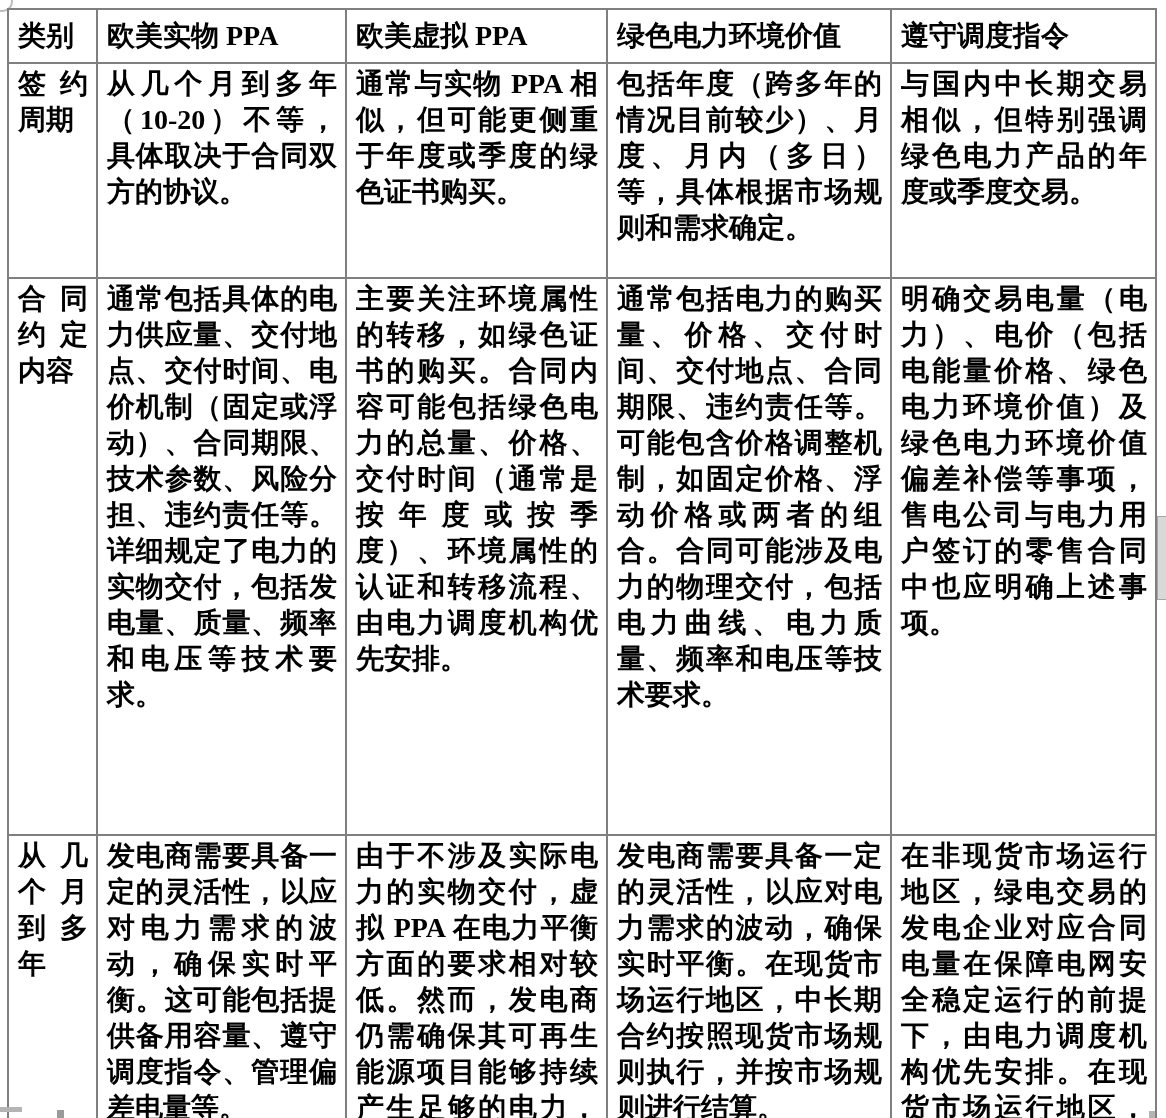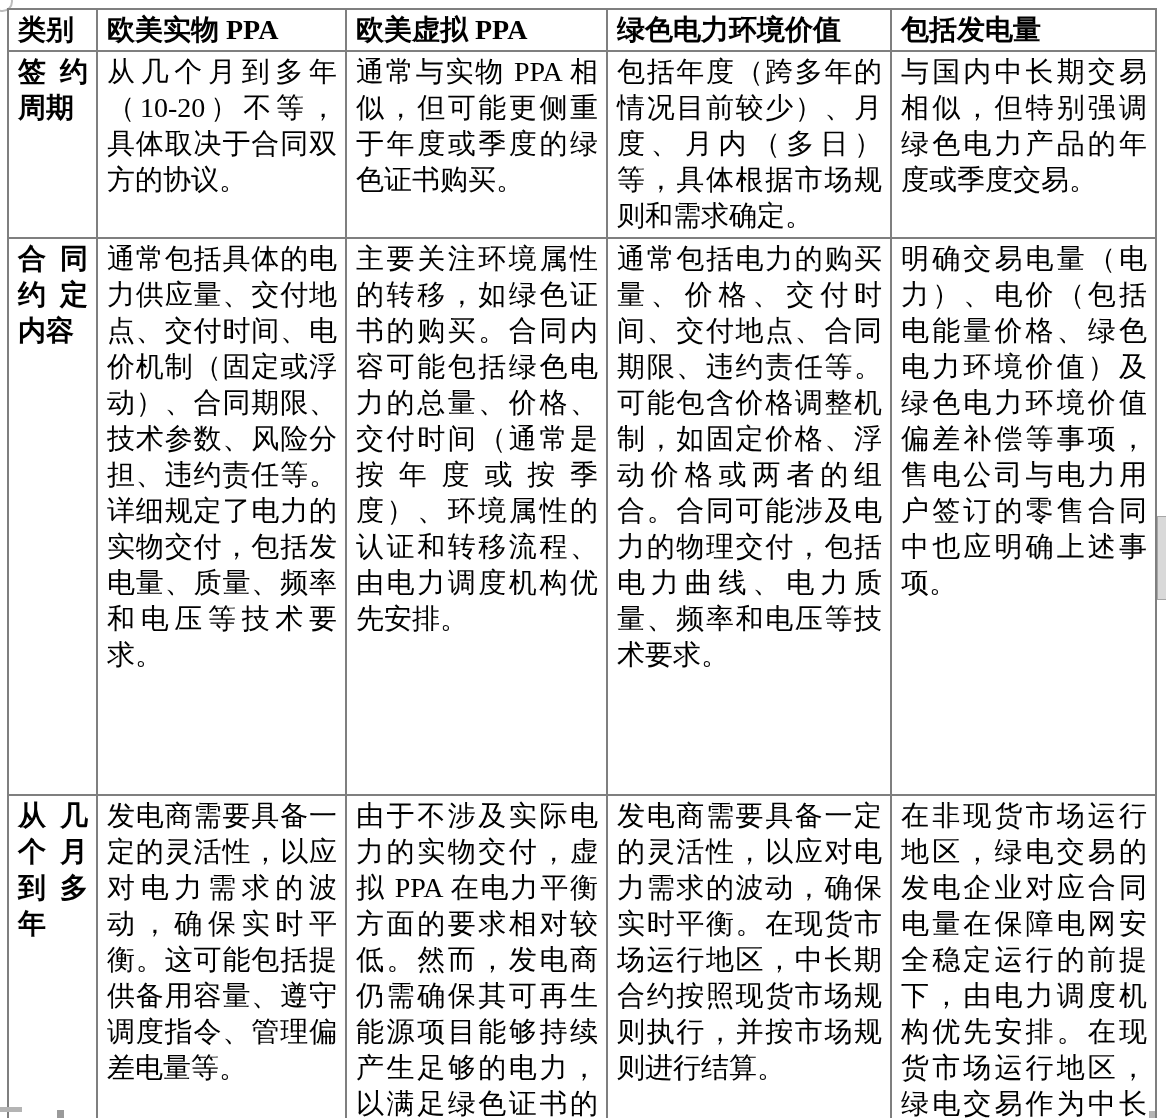--- a/index.html
+++ b/index.html
@@ -25,40 +25,41 @@
   }
   .doc-table th, .doc-table td {
     border: 2px solid #7f7f7f;
     box-sizing: border-box;
     font-size: 28px;
     line-height: 36px;
     padding: 2px 8px 0 9px;
     vertical-align: top;
     overflow: hidden;
     word-break: normal;
+    font-weight: bold;
   }
   .doc-table th {
     font-weight: bold;
     text-align: left;
     vertical-align: middle;
     padding-top: 0;
     padding-bottom: 0;
     white-space: nowrap;
   }
   .doc-table td.row-label {
     font-weight: bold;
     text-align: justify;
     text-justify: inter-ideograph;
   }
   .doc-table td.body-cell {
     text-align: justify;
     text-justify: inter-ideograph;
   }
-  tr.r-header { height: 42px; margin-top: 8px; }
-  tr.r-1 { height: 187px; }
+  tr.r-header { height: 54px; margin-top: 8px; }
+  tr.r-1 { height: 215px; }
   tr.r-2 { height: 557px; }
   tr.r-3 { height: 434px; }
 
   
   .corner-arc {
     position: absolute;
     left: -8px;
     top: -9px;
     width: 17px;
     height: 17px;
@@ -114,21 +115,21 @@
     <col style="width:261px">
     <col style="width:284px">
     <col style="width:265px">
   </colgroup>
   <tbody>
     <tr class="r-header">
       <th>类别</th>
       <th>欧美实物 PPA</th>
       <th>欧美虚拟 PPA</th>
       <th>绿色电力环境价值</th>
-      <th>包括发电量</th>
+      <th>遵守调度指令</th>
     </tr>
     <tr class="r-1">
       <td class="row-label">签约周期</td>
       <td class="body-cell">从几个月到多年（10-20）不等，具体取决于合同双方的协议。</td>
       <td class="body-cell">通常与实物 PPA 相似，但可能更侧重于年度或季度的绿色证书购买。</td>
       <td class="body-cell">包括年度（跨多年的情况目前较少）、月度、月内（多日）等，具体根据市场规则和需求确定。</td>
       <td class="body-cell">与国内中长期交易相似，但特别强调绿色电力产品的年度或季度交易。</td>
     </tr>
     <tr class="r-2">
       <td class="row-label">合同约定内容</td>

